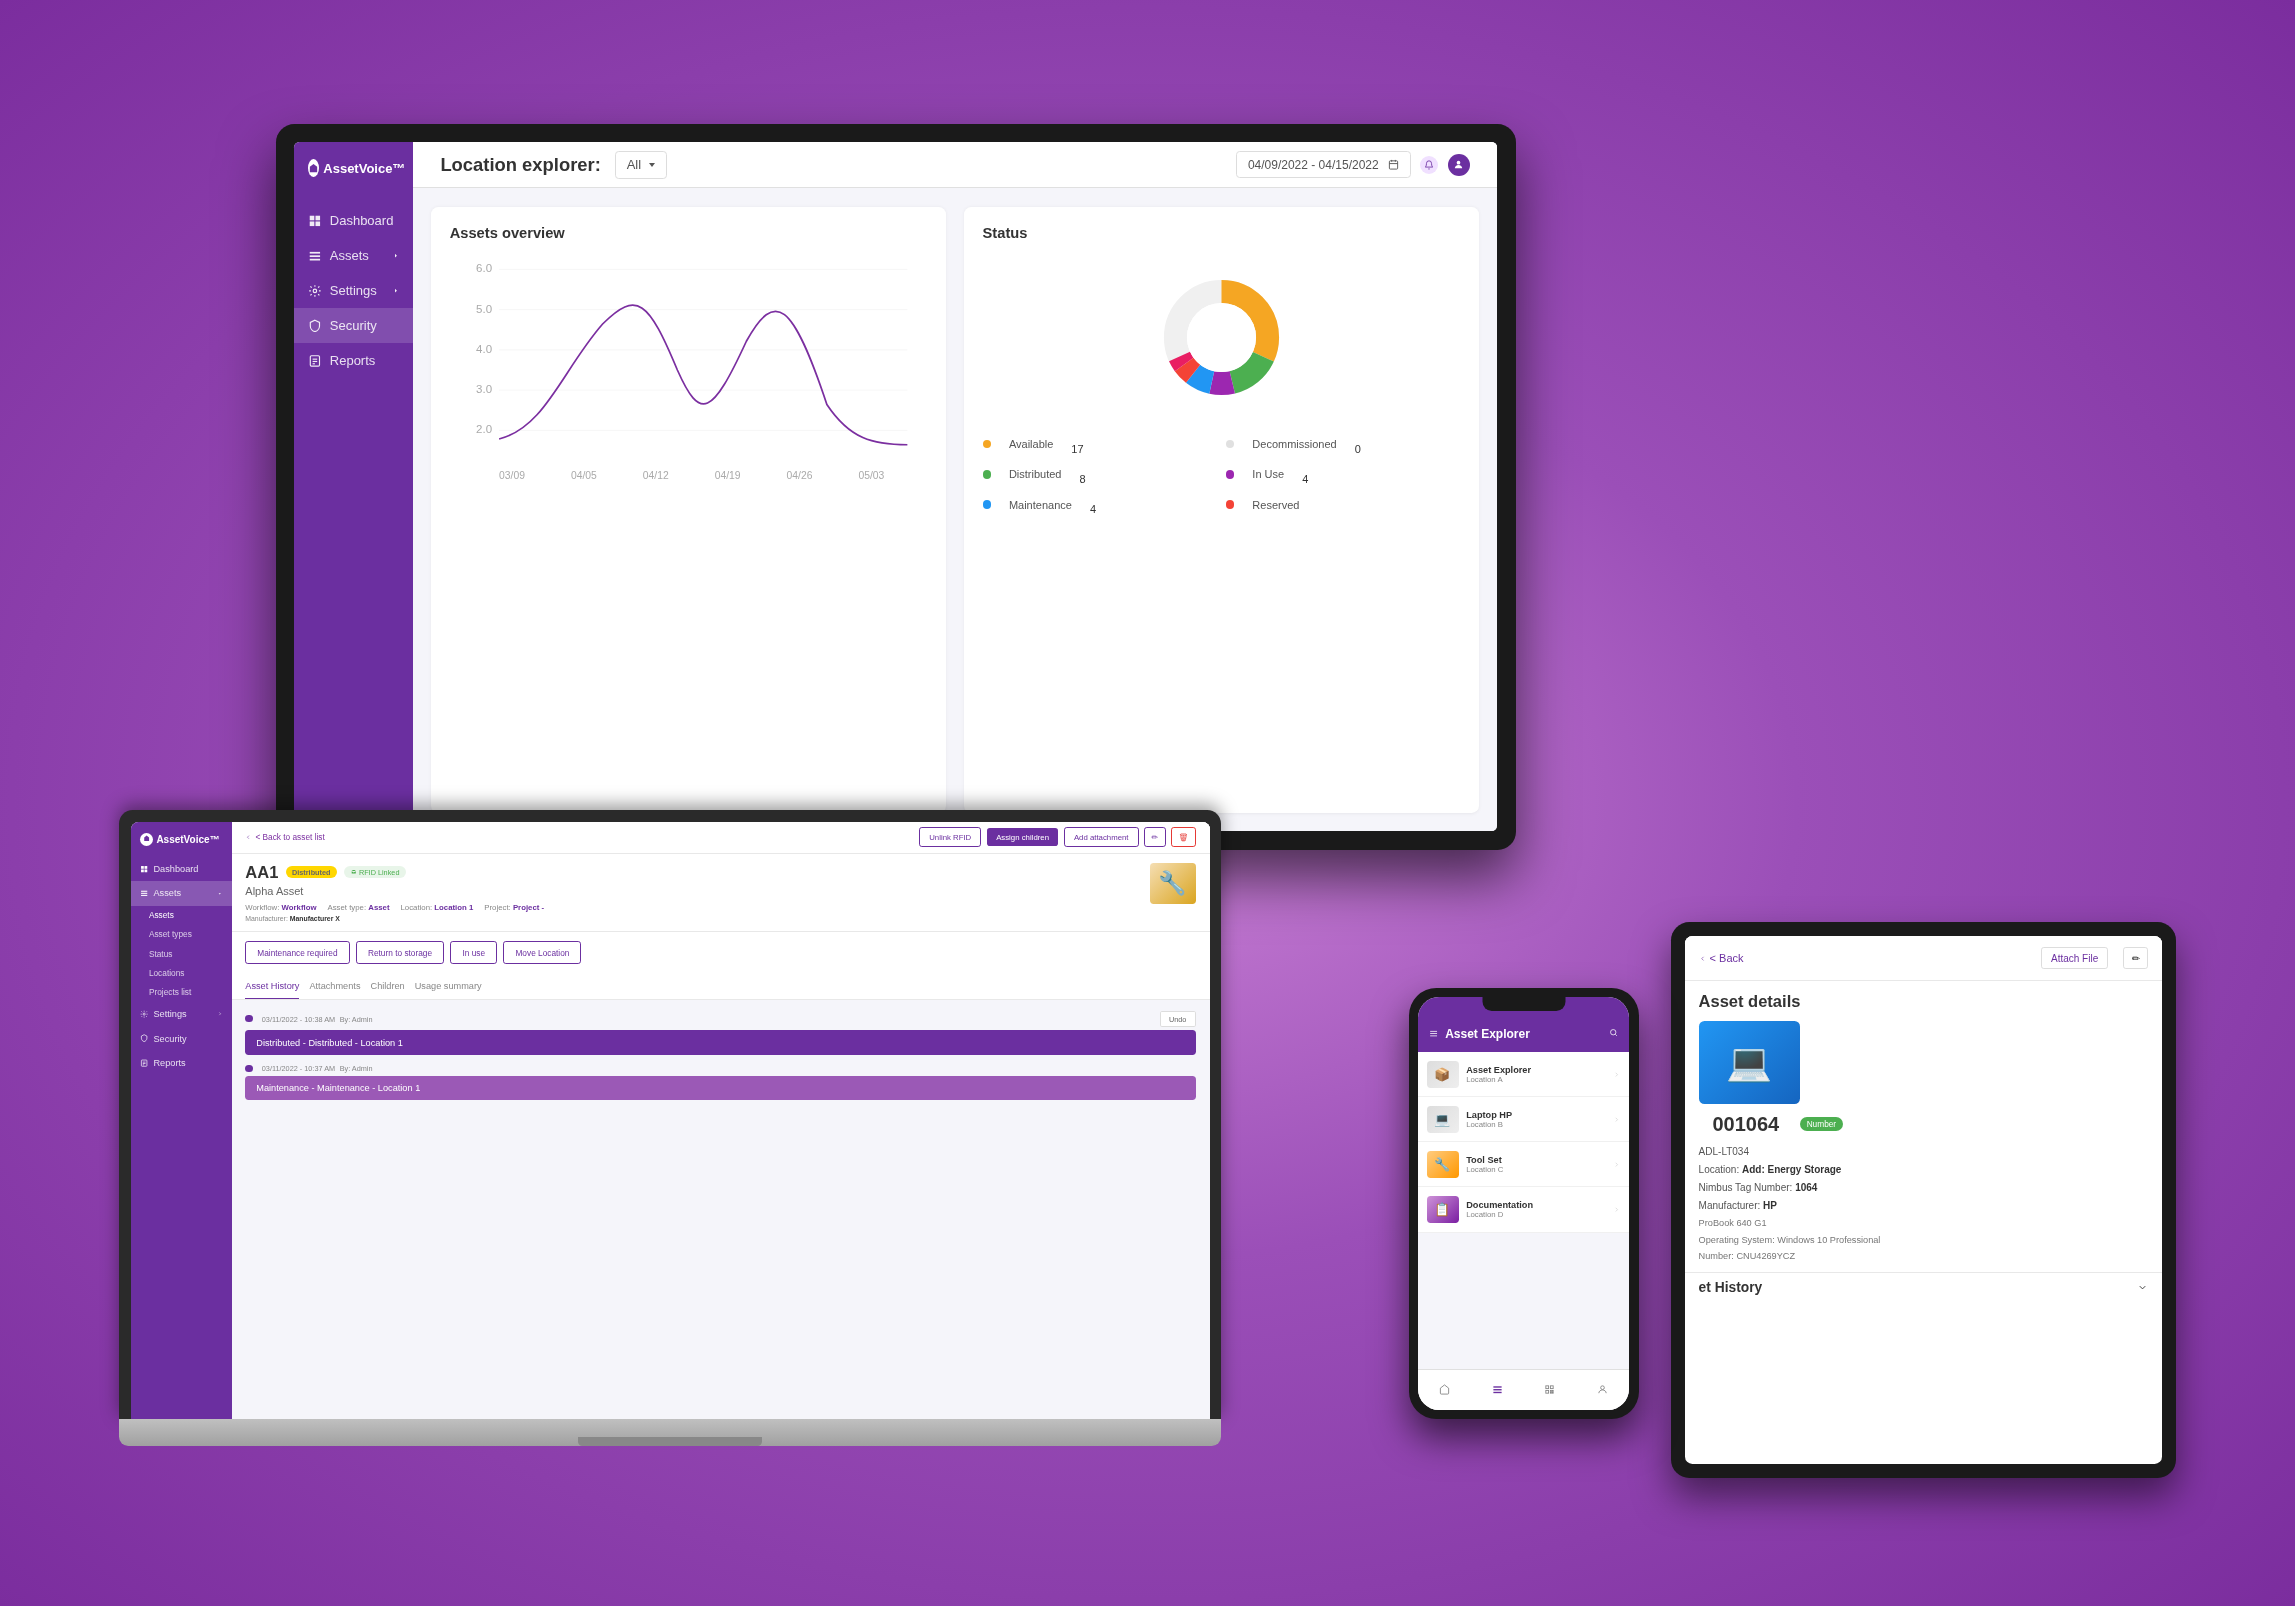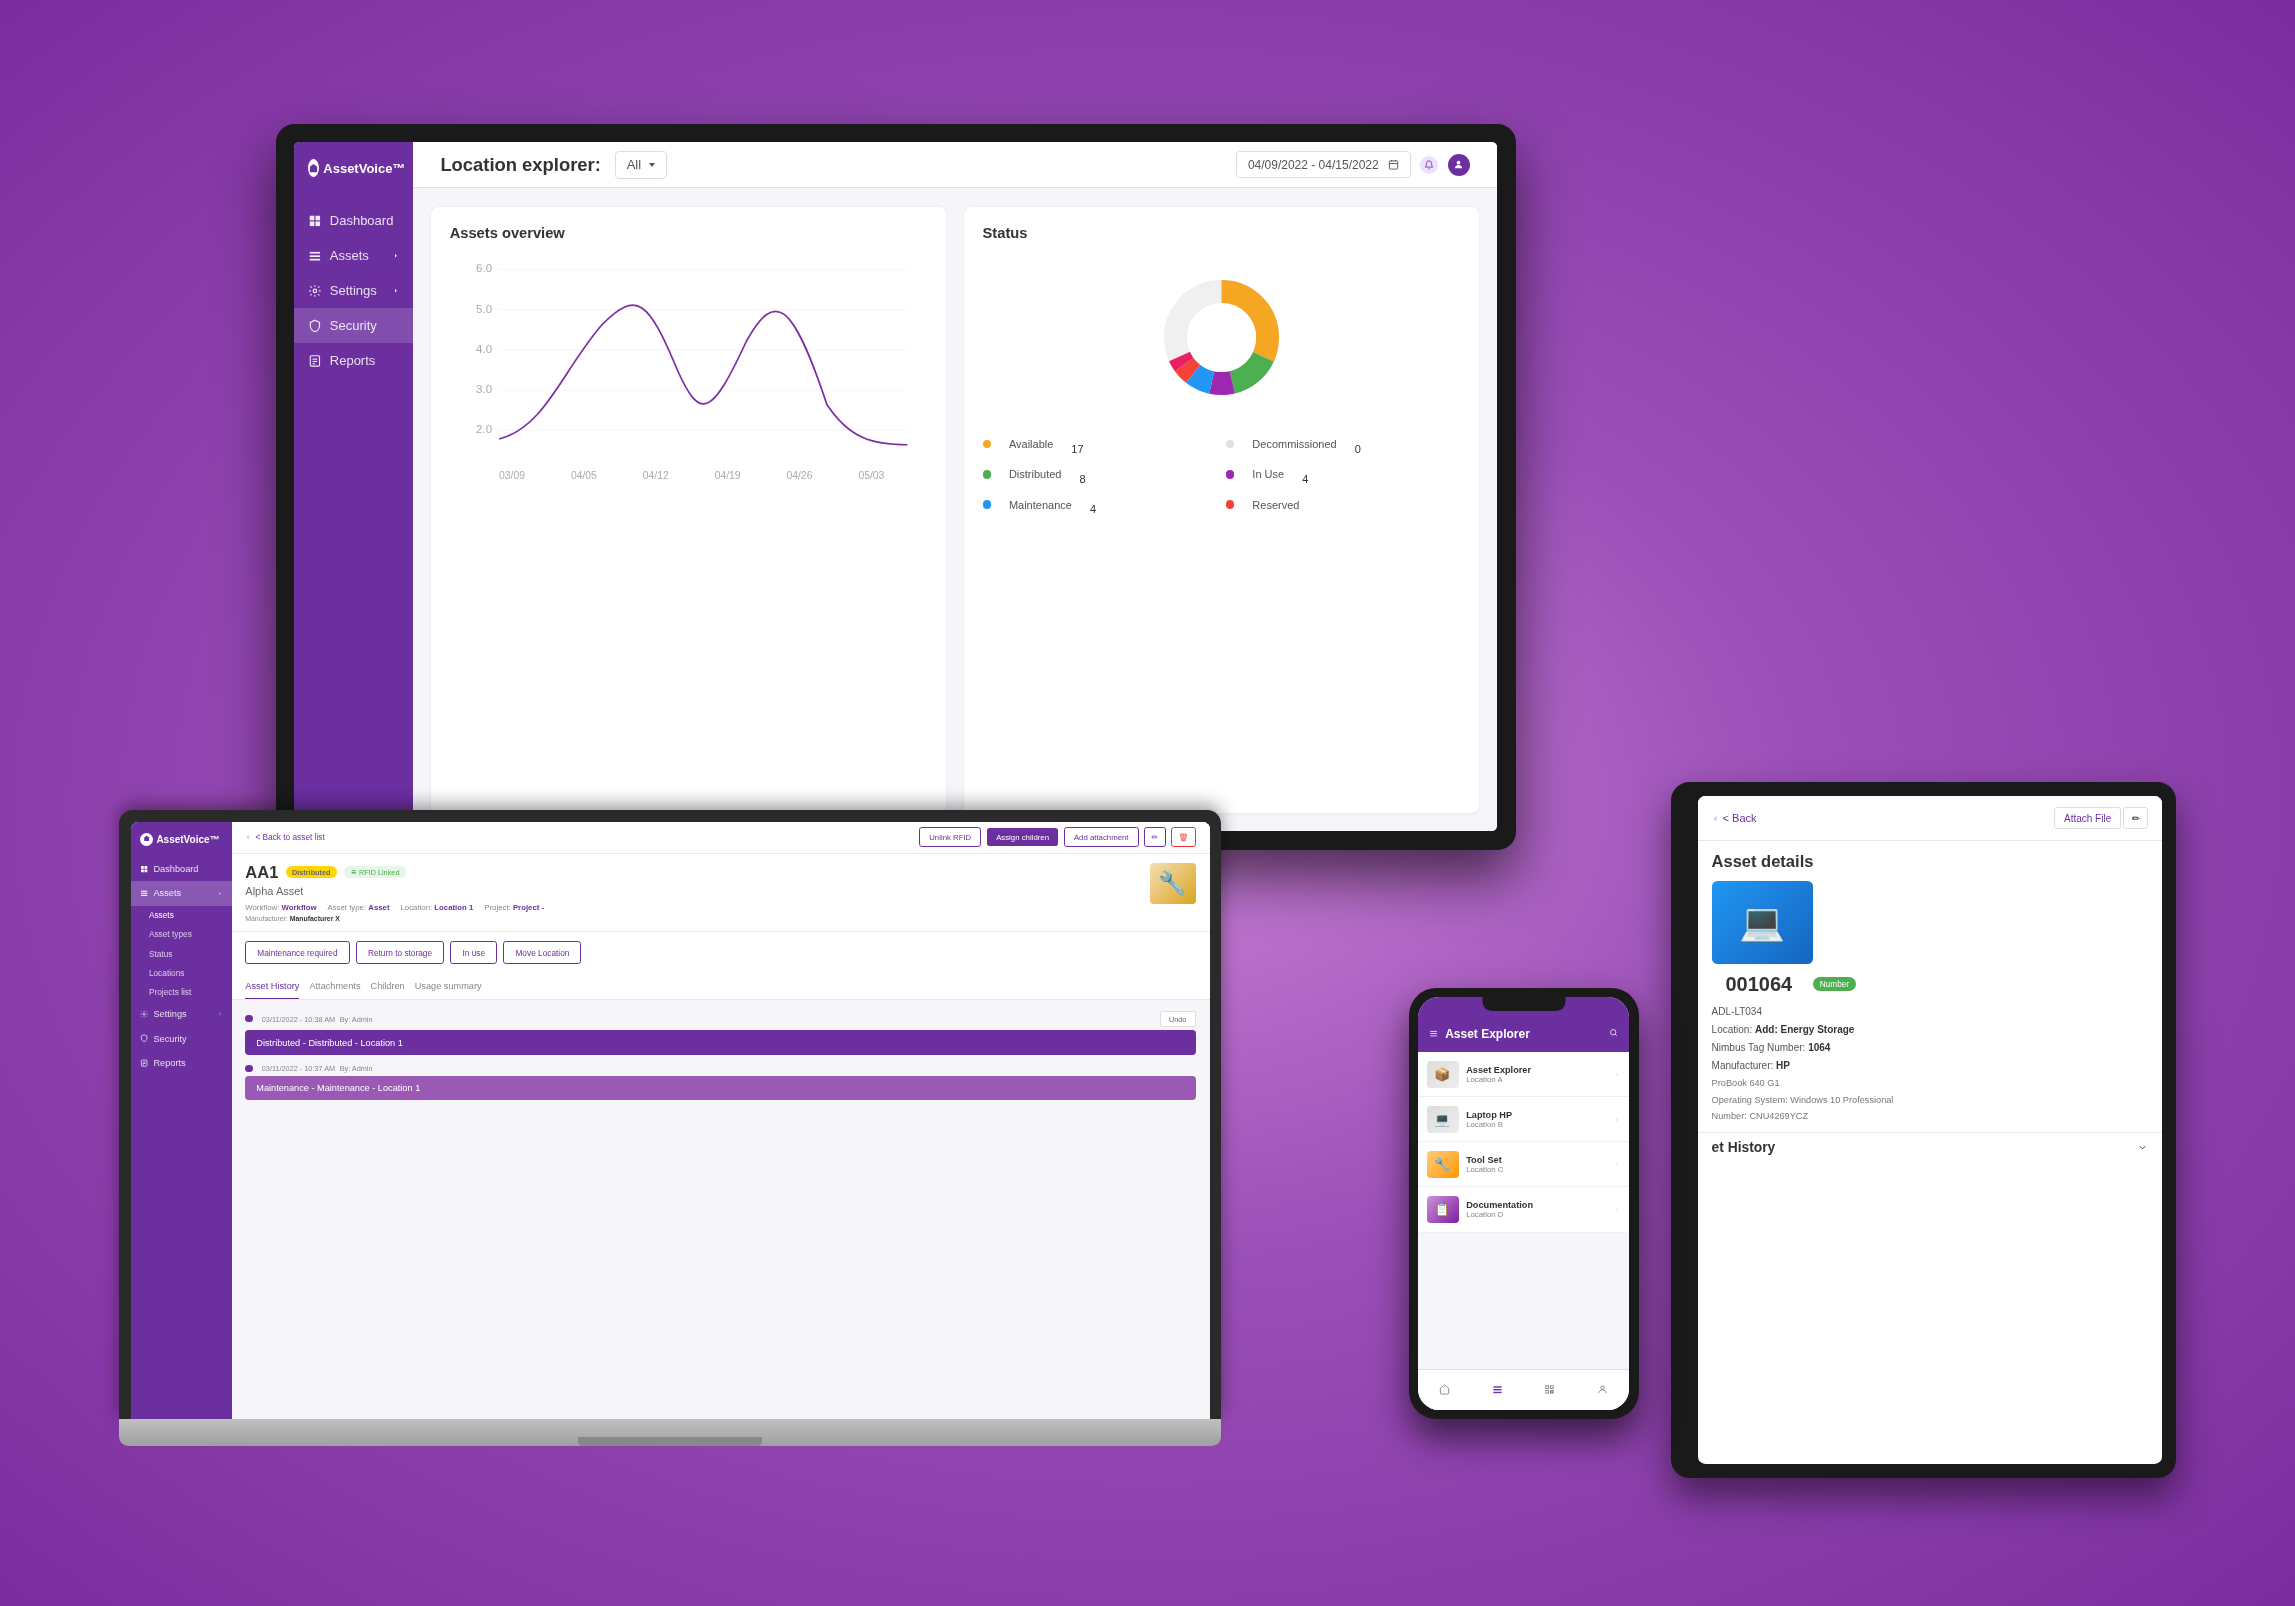--- a/index.html
+++ b/index.html
@@ -531,24 +531,23 @@
       background: #1a1a1a;
       border-radius: 18.4px;
       padding: 13.8px;
       box-shadow: 0 18.4px 37px rgba(0,0,0,0.5);
     }
 
     .tablet-screen {
       background: white;
       border-radius: 7.3px;
       overflow: hidden;
-      height: 668px;
+      height: 528px;
       display: flex;
       flex-direction: column;
-      margin-left: 13px;
     }
 
     .tablet-header {
       background: white;
       padding: 11px 13.8px;
       border-bottom: 0.5px solid #e8e8e8;
       display: flex;
       align-items: center;
       justify-content: space-between;
     }
@@ -556,21 +555,21 @@
     .tablet-back {
       color: #6b2fa0;
       font-size: 11px;
       display: flex;
       align-items: center;
       gap: 3.7px;
     }
 
     .tablet-header-actions {
       display: flex;
-      gap: 2px;
+      gap: 15px;
       justify-content: center;
     }
 
     .tablet-title {
       font-size: 16.5px;
       font-weight: 700;
       color: #333;
       padding: 11px 13.8px 0;
     }
 

